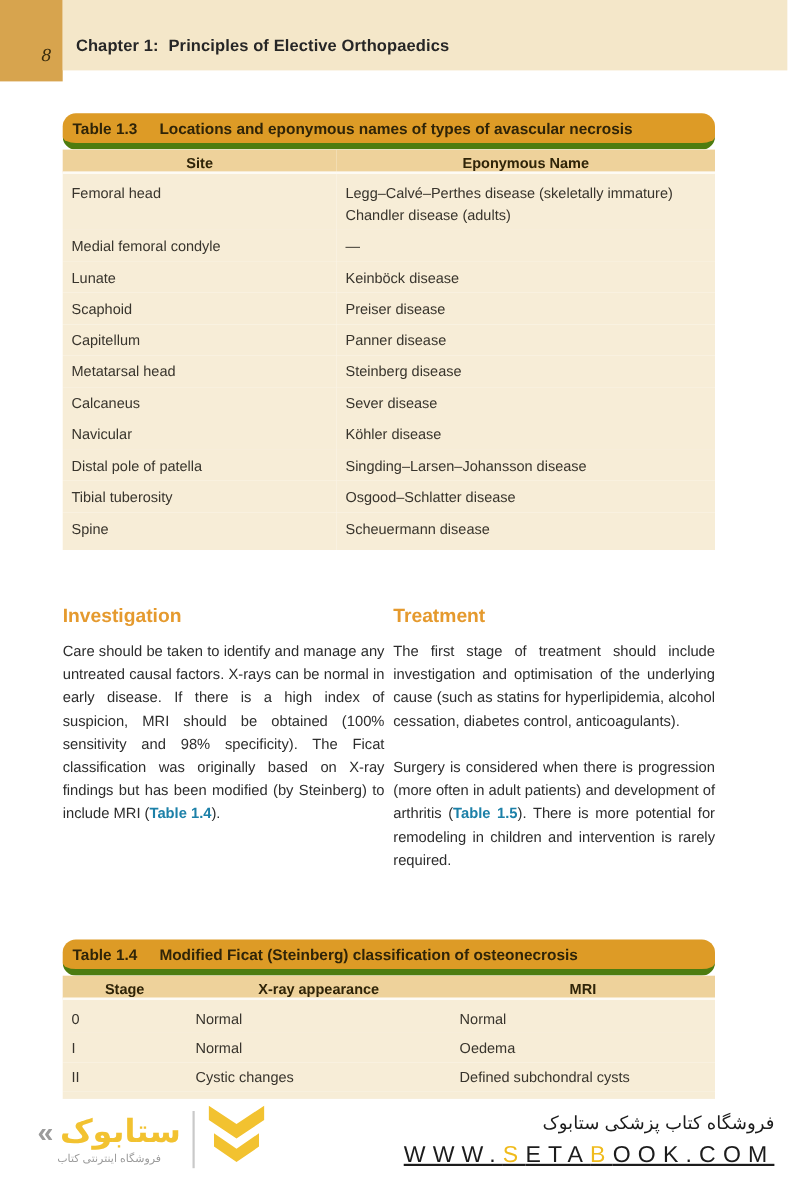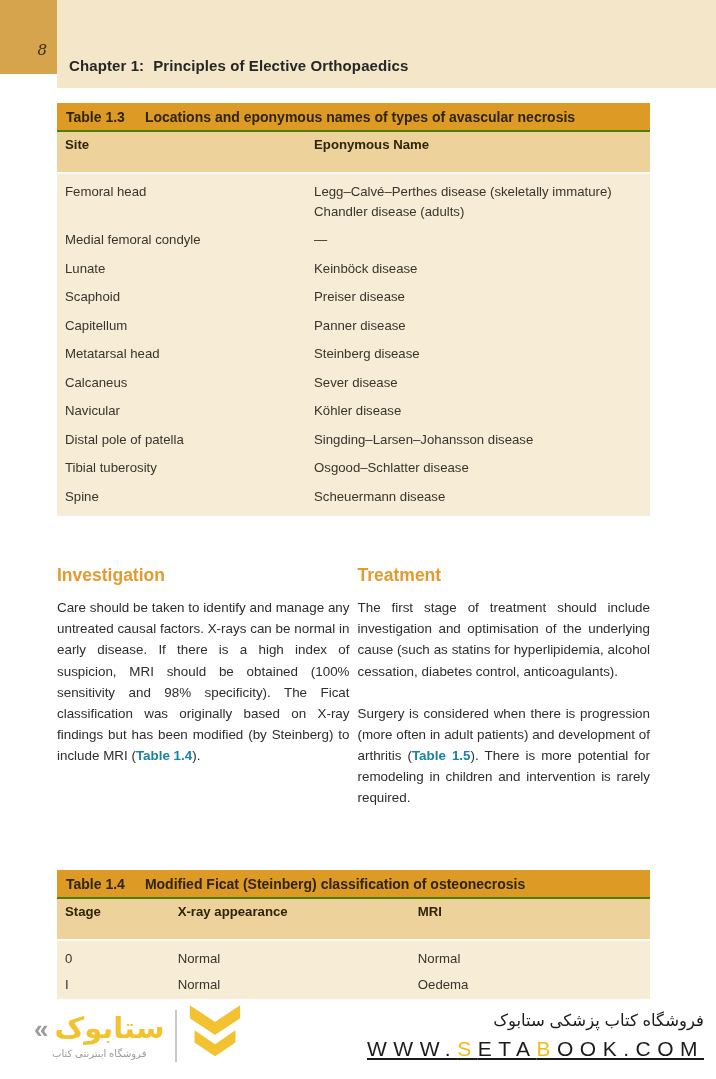--- a/index.html
+++ b/index.html
@@ -20,46 +20,46 @@
     width: 57px; height: 74px;
     background: #d7a44e;
     display: flex; align-items: flex-end; justify-content: flex-end;
     padding: 0 10px 15px 0;
   }
   .page-num {
     font-family: "DejaVu Serif", "Liberation Serif", serif;
     font-style: italic; font-size: 15px; color: #3a2c0d;
   }
   .chapter-band {
-    position: absolute; left: 57px; right: 0; top: 0; height: 88px;
+    position: absolute; left: 57px; right: 0; top: 0; height: 64px;
     background: #f4e7c9;
     display: flex; align-items: flex-end;
     padding: 0 0 14px 12px;
   }
   .chap-label, .chap-title { font-weight: bold; font-size: 15px; color: #262626; letter-spacing: 0.1px; }
   .chap-title { margin-left: 9px; }
 
   
   .content { margin-left: 57px; width: 593px; }
 
   
   .table-block { width: 100%; }
   .tbl-title {
     background: #dd9b26;
     padding: 6px 10px 5px 9px;
-    border-bottom: 2px solid #4d7c0f;
-    font-weight: bold; font-size: 14px; color: #2f2408;
+    border-bottom: 6px solid #4d7c0f;
+    font-weight: bold; font-size: 14px; color: #2f2408; border-radius: 12px;
   }
   .tbl-num { margin-right: 20px; }
   table { width: 100%; border-collapse: collapse; }
   thead th {
     background: #eed29b;
-    text-align: left; font-weight: bold;
+    text-align: center; font-weight: bold;
     font-size: 13.2px; color: #2f2408;
-    padding: 5px 8px 20px;
+    padding: 5px 8px 0;
     border-bottom: 2px solid #fdfbf5;
   }
   tbody td {
     background: #f7edd7;
     font-size: 13.2px; color: #38342c;
     padding: 4px 8px 3px;
     vertical-align: top;
     white-space: pre-line;
     line-height: 1.48;
     margin-top: 24px;

